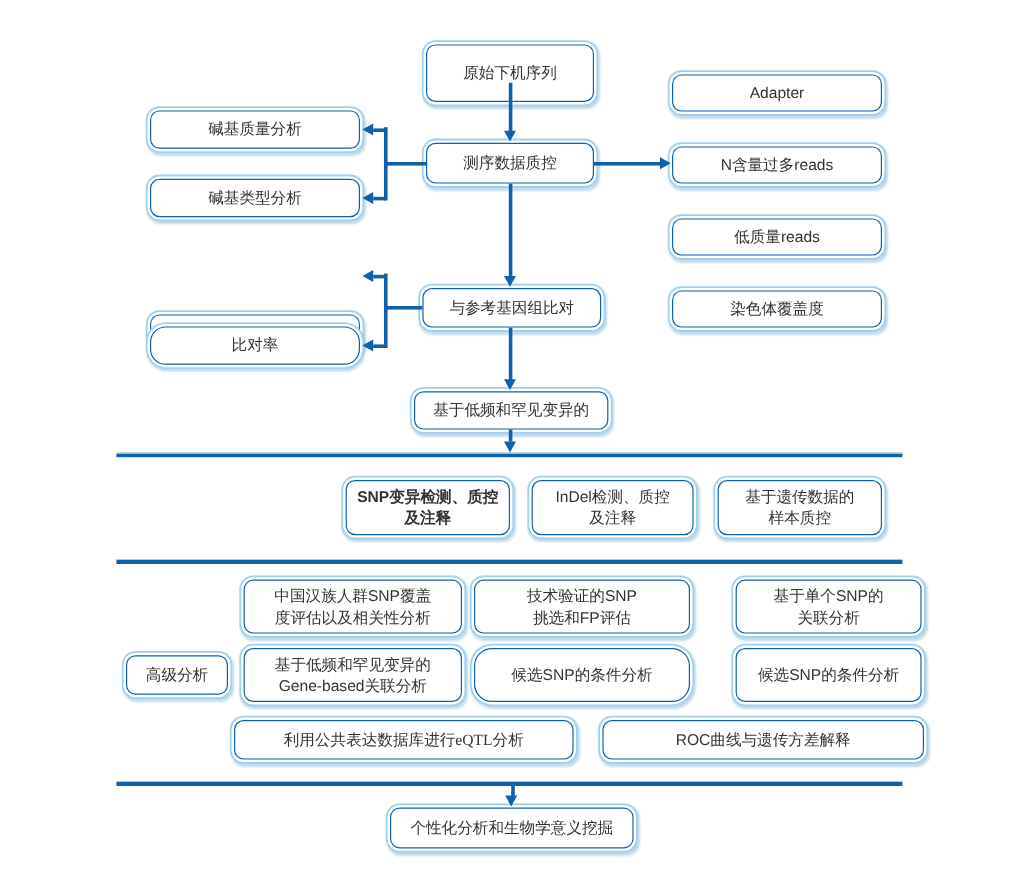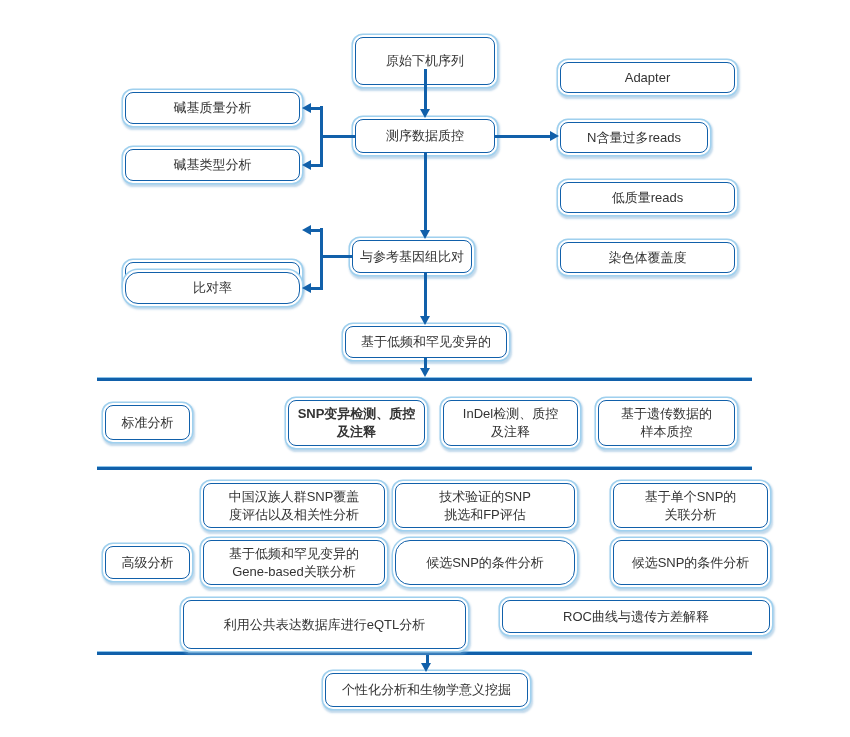--- a/index.html
+++ b/index.html
@@ -38,59 +38,58 @@
     background:linear-gradient(to bottom,#8cc3e9 0,#8cc3e9 1px,var(--dark) 1px);
   }
 </style>
 </head>
 <body>
 
 <div id="canvas">
 
   <div class="box" style="left:355px;top:37px;width:140px;height:48px;">原始下机序列</div>
   <div class="box" style="left:355px;top:119px;width:140px;height:34px;">测序数据质控</div>
-  <div class="box" style="left:352px;top:240px;width:120px;height:33px;">与参考基因组比对</div>
+  <div class="box" style="left:352px;top:240px;width:149px;height:33px;">与参考基因组比对</div>
   <div class="box" style="left:345px;top:326px;width:162px;height:32px;">基于低频和罕见变异的</div>
 
   <div class="box" style="left:125px;top:92px;width:175px;height:32px;">碱基质量分析</div>
   <div class="box" style="left:125px;top:149px;width:175px;height:32px;">碱基类型分析</div>
   <div class="box" style="left:125px;top:214px;width:175px;height:32px;margin-top:48px;">测序深度分析</div>
   <div class="box" style="left:125px;top:272px;width:175px;height:32px;border-radius:13px;">比对率</div>
 
   <div class="box" style="left:560px;top:62px;width:175px;height:31px;">Adapter</div>
-  <div class="box" style="left:560px;top:122px;width:148px;height:31px;">N含量过多reads</div>
+  <div class="box" style="left:560px;top:122px;width:175px;height:31px;">N含量过多reads</div>
   <div class="box" style="left:560px;top:182px;width:175px;height:31px;">低质量reads</div>
   <div class="box" style="left:560px;top:242px;width:175px;height:31px;">染色体覆盖度</div>
 
   <div class="divider" style="top:377px;"></div>
   <div class="divider" style="top:466px;"></div>
   <div class="divider" style="top:651px;"></div>
 
-  <div class="box" style="left:105px;top:405px;width:85px;height:35px;">标准分析</div>
   <div class="box" style="left:288px;top:400px;width:137px;height:46px;font-weight:bold;">SNP变异检测、质控
 及注释</div>
   <div class="box" style="left:443px;top:400px;width:135px;height:46px;">InDel检测、质控
 及注释</div>
   <div class="box" style="left:598px;top:400px;width:137px;height:46px;">基于遗传数据的
 样本质控</div>
 
   <div class="box" style="left:203px;top:483px;width:182px;height:45px;">中国汉族人群SNP覆盖
 度评估以及相关性分析</div>
   <div class="box" style="left:395px;top:483px;width:180px;height:45px;">技术验证的SNP
 挑选和FP评估</div>
   <div class="box" style="left:613px;top:483px;width:155px;height:45px;">基于单个SNP的
 关联分析</div>
 
   <div class="box" style="left:105px;top:546px;width:85px;height:33px;">高级分析</div>
   <div class="box" style="left:203px;top:540px;width:182px;height:45px;">基于低频和罕见变异的
 Gene-based关联分析</div>
   <div class="box" style="left:395px;top:540px;width:180px;height:45px;border-radius:15px;">候选SNP的条件分析</div>
   <div class="box" style="left:613px;top:540px;width:155px;height:45px;">候选SNP的条件分析</div>
 
-  <div class="box" style="left:183px;top:600px;width:283px;height:49px;">利用公共表达数据库进行eQTL分析</div>
+  <div class="box" style="left:195px;top:600px;width:283px;height:33px;font-family:Liberation Serif, serif;">利用公共表达数据库进行eQTL分析</div>
   <div class="box" style="left:502px;top:600px;width:268px;height:33px;">ROC曲线与遗传方差解释</div>
 
   <div class="box" style="left:325px;top:673px;width:203px;height:34px;">个性化分析和生物学意义挖掘</div>
 
   <div class="vline" style="left:424px;top:69px;height:41px;"></div>
   <div class="ah ah-down" style="left:420px;top:109px;"></div>
 
   <div class="vline" style="left:424px;top:153px;height:77px;"></div>
   <div class="ah ah-down" style="left:420px;top:230px;"></div>
 

